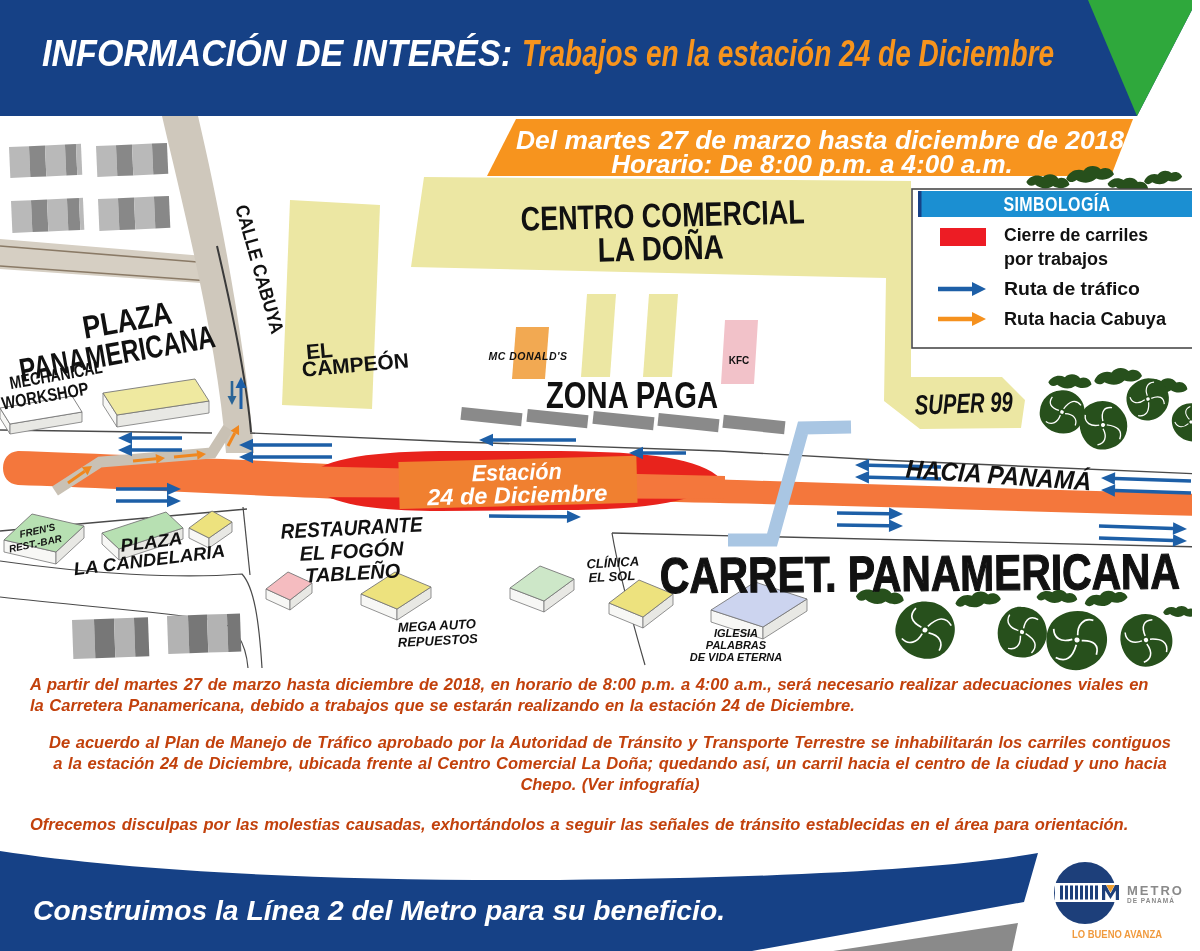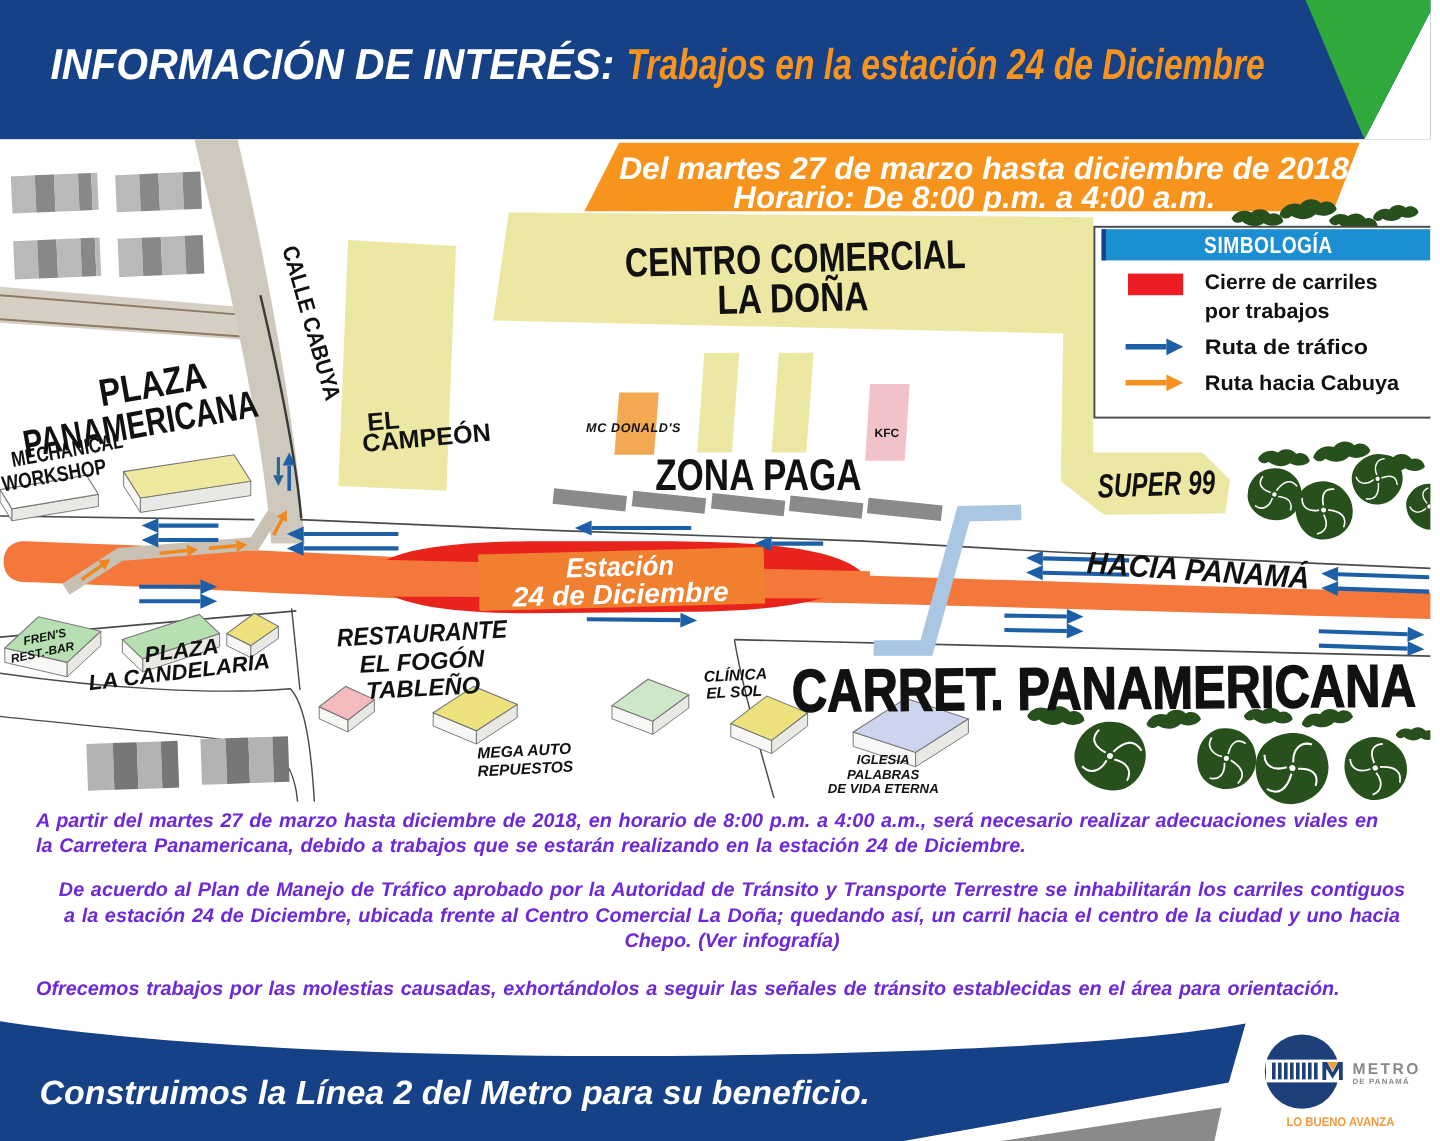--- a/index.html
+++ b/index.html
@@ -1,19 +1,19 @@
 <!DOCTYPE html>
 <html><head>
 <meta charset="utf-8">
 <style>
 html,body{margin:0;padding:0;}
 body{width:1200px;height:951px;background:#fff;font-family:"Liberation Sans",sans-serif;overflow:hidden;}
 #page{position:relative;width:1192px;height:951px;background:#fff;overflow:hidden;}
 svg{position:absolute;left:0;top:0;}
-.par{position:absolute;left:30px;width:1160px;font:bold italic 16.5px/21px "Liberation Sans",sans-serif;color:#6d28d9;word-spacing:1px;}
+.par{position:absolute;left:30px;width:1160px;font:bold italic 16.5px/21px "Liberation Sans",sans-serif;color:#c2410c;word-spacing:1px;}
 </style>
 </head>
 <body>
 <div id="page">
 <svg id="art" width="1200" height="951" viewBox="0 0 1200 951">
 
 <rect x="0" y="0" width="1200" height="116" fill="#164186"></rect>
 <polygon points="1197,0 1200,0 1200,116 1137,116" fill="#ffffff"></polygon>
 <polygon points="1088,0 1197,0 1137,116" fill="#2fa83c"></polygon>
 <text x="42" y="66" font-size="36" font-weight="bold" font-style="italic" fill="#ffffff" textLength="470" lengthAdjust="spacingAndGlyphs">INFORMACIÓN DE INTERÉS:</text>
@@ -296,14 +296,14 @@
         <rect x="1095" y="885.5" width="3" height="14" fill="#1d3f7a"></rect>
 <path d="M1102,900 L1102,885 L1106,885 L1110.5,893.5 L1115,885 L1119,885 L1119,900 L1115.8,900 L1115.8,890.5 L1110.5,899 L1105.2,890.5 L1105.2,900 Z" fill="#1d3f7a"></path>
 <polygon points="1106.2,885 1114.8,885 1110.5,892.5" fill="#f0a030"></polygon>
 <text x="1127" y="895" font-size="13" font-weight="bold" fill="#8a8a8a" letter-spacing="2">METRO</text>
 <text x="1127" y="903" font-size="6.5" font-weight="bold" fill="#8a8a8a" letter-spacing="1">DE PANAMÁ</text>
 <text x="1072" y="938" font-size="10.5" font-weight="bold" fill="#f09a3e" textLength="90" lengthAdjust="spacingAndGlyphs">LO BUENO AVANZA</text>
 </g>
 </svg>
 <div class="par" style="top:674px;">A partir del martes 27 de marzo hasta diciembre de 2018, en horario de 8:00 p.m. a 4:00 a.m., será necesario realizar adecuaciones viales en<br>la Carretera Panamericana, debido a trabajos que se estarán realizando en la estación 24 de Diciembre.</div>
 <div class="par" style="top:732px;text-align:center;">De acuerdo al Plan de Manejo de Tráfico aprobado por la Autoridad de Tránsito y Transporte Terrestre se inhabilitarán los carriles contiguos<br>a la estación 24 de Diciembre, ubicada frente al Centro Comercial La Doña; quedando así, un carril hacia el centro de la ciudad y uno hacia<br>Chepo. (Ver infografía)</div>
-<div class="par" style="top:814px;">Ofrecemos trabajos por las molestias causadas, exhortándolos a seguir las señales de tránsito establecidas en el área para orientación.</div>
+<div class="par" style="top:814px;">Ofrecemos disculpas por las molestias causadas, exhortándolos a seguir las señales de tránsito establecidas en el área para orientación.</div>
 </div>
 
 </body></html>

